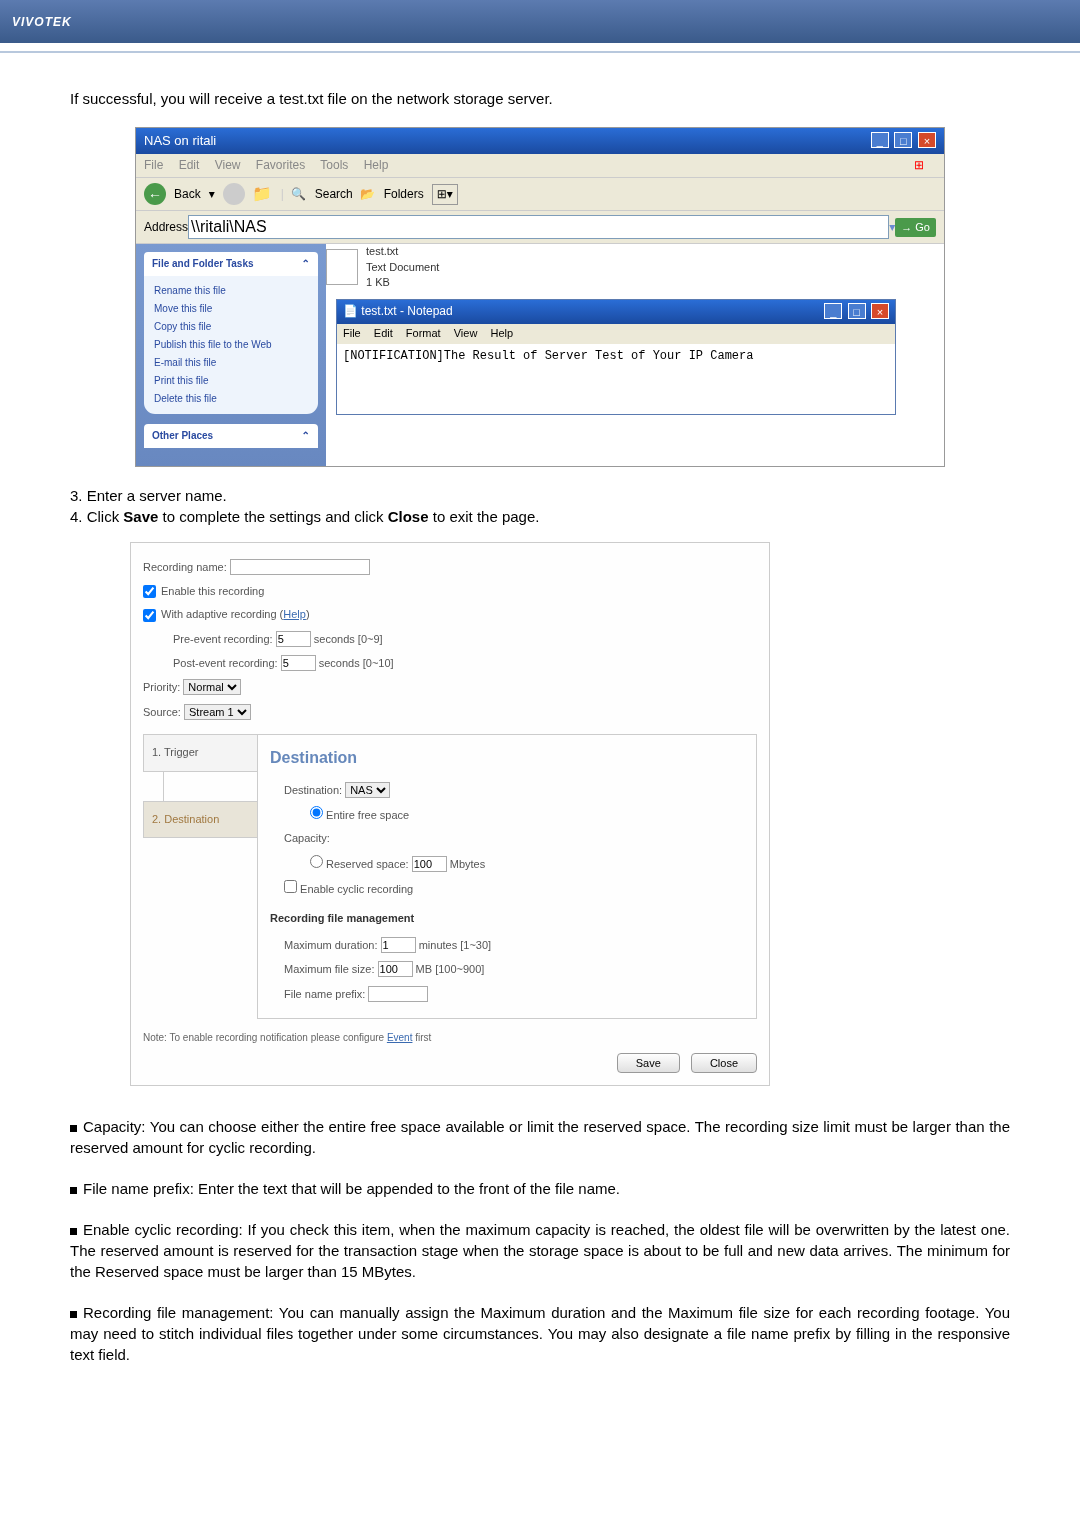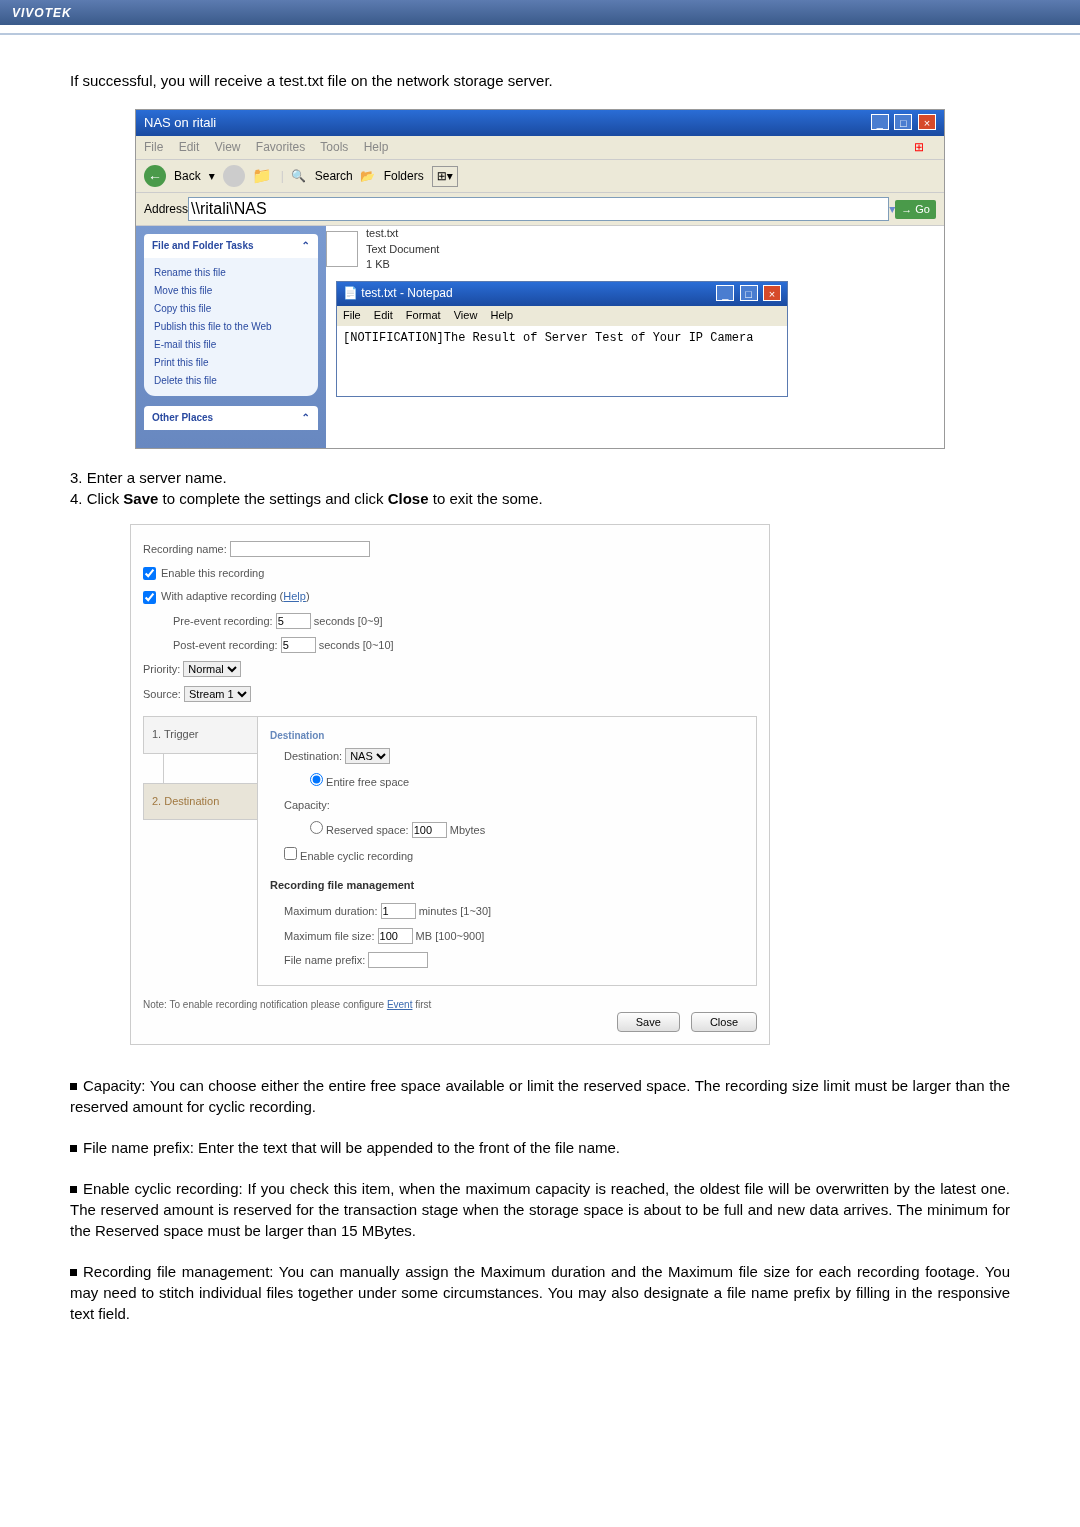--- a/index.html
+++ b/index.html
@@ -1,17 +1,17 @@
 <!DOCTYPE html>
 <html><head>
 <meta charset="utf-8">
 <style>
 *{margin:0;padding:0;box-sizing:border-box}
 body{font-family:Arial,Helvetica,sans-serif;background:#fff;width:1080px}
-.header-bar{background:linear-gradient(#5c7bb0,#3a5a8a);height:25px;display:flex;align-items:center;padding:0 12px}
+.header-bar{background:linear-gradient(#5c7bb0,#3a5a8a);height:43px;display:flex;align-items:center;padding:0 12px}
 .brand{color:#fff;font-style:italic;font-weight:bold;font-size:12px;letter-spacing:1px}
 .white-strip{height:8px;background:#fff}
 .divider{height:2px;background:#b8c8dd}
 .content{padding:35px 70px 40px 70px;font-size:15px;color:#000;line-height:1.4}
 .intro{margin-bottom:18px}
 .screenshot1{margin:0 auto 18px auto;width:810px;border:1px solid #999}
 .win-title{background:linear-gradient(#2a6dd6,#1a4aa0);color:#fff;padding:4px 8px;font-size:13px;display:flex;justify-content:space-between;align-items:center}
 .win-btns span{display:inline-block;width:18px;height:16px;margin-left:2px;font-size:11px;text-align:center;line-height:16px;border:1px solid #fff;background:#4a7dd0}
 .win-btns .close{background:#d64a2a}
 .menubar{background:#ece9d8;padding:3px 8px;font-size:12px;color:#888;border-bottom:1px solid #ccc;display:flex;justify-content:space-between}
@@ -25,43 +25,43 @@
 .go-btn{background:#4a9a4a;color:#fff;padding:2px 6px;font-size:11px;border-radius:2px}
 .explorer-body{background:#fff;display:flex;min-height:180px}
 .side-panel{width:190px;padding:8px;background:linear-gradient(#7a9ad0,#6888c0)}
 .panel-box{background:#eef4fc;border-radius:11px;margin-bottom:10px;font-size:10px}
 .panel-head{background:#fff;padding:5px 8px;color:#2a4aa0;font-weight:bold;border-radius:4px 4px 0 0;display:flex;justify-content:space-between}
 .panel-body{padding:6px 10px}
 .panel-body div{color:#2a4aa0;padding:2px 0;cursor:pointer}
 .main-area{flex:1;position:relative}
 .file-icon{display:flex;align-items:center;gap:8px;font-size:11px;color:#333}
 .file-icon .icn{width:32px;height:36px;background:#fff;border:1px solid #aaa;position:relative}
-.notepad{position:absolute;left:10px;top:55px;width:452px;border:1px solid #5a7ab0;background:#fff}
+.notepad{position:absolute;left:10px;top:55px;width:560px;border:1px solid #5a7ab0;background:#fff}
 .np-title{background:linear-gradient(#2a6dd6,#1a4aa0);color:#fff;padding:3px 6px;font-size:12px;display:flex;justify-content:space-between}
 .np-menu{background:#ece9d8;padding:2px 6px;font-size:11px}
 .np-menu span{margin-right:10px}
 .np-body{padding:4px 6px;font-family:'Courier New',monospace;font-size:12px;min-height:70px}
 .steps{margin:15px 0}
 .screenshot2{margin:12px 0 20px 60px;width:640px;border:1px solid #ccc;padding:12px;font-size:11px;background:#fefefe;color:#555}
 .form-row{padding:4px 0}
 .chk{margin-right:5px;vertical-align:middle}
 input.sm{width:35px;font-size:11px;padding:1px;border:1px solid #aaa}
 input.md{width:60px;font-size:11px;padding:1px;border:1px solid #aaa}
 select.sm{font-size:11px;border:1px solid #aaa}
 .dest-panel{display:flex;margin-top:10px}
 .tabs{width:115px}
 .tab{padding:10px 8px;font-size:11px;border:1px solid #ccc;background:#f4f4f4;margin-bottom:-1px}
 .tab.active{background:#e8e4d8;border-right:1px solid #e8e4d8;font-weight:normal;color:#a07840}
 .fieldset{border:1px solid #ccc;padding:12px;flex:1;margin-left:-1px}
-.legend{font-size:10px;color:#6688bb;font-weight:bold;margin-bottom:1px}
+.legend{font-size:16px;color:#6688bb;font-weight:bold;margin-bottom:8px}
 .sub-legend{font-size:11px;color:#333;font-weight:bold;margin:10px 0 6px 0}
 .fs-row{padding:4px 0 4px 14px;font-size:11px}
 .note{font-size:10px;color:#666;margin-top:12px}
 .note a{color:#3a6ab0}
-.btn-row{text-align:right;}
+.btn-row{text-align:right;margin-top:8px}
 .btn{background:linear-gradient(#fefefe,#e0e0e0);border:1px solid #999;border-radius:4px;padding:3px 18px;font-size:11px;margin-left:8px;cursor:pointer}
 .bullets{margin-top:30px}
 .bullets p{margin-bottom:20px;text-align:justify}
 .sq{display:inline-block;width:7px;height:7px;background:#000;margin-right:6px;vertical-align:middle}
 </style>
 </head>
 <body>
 
 <div class="header-bar">
   <span class="brand">VIVOTEK</span>
@@ -160,21 +160,21 @@
             <span>Help</span>
           </div>
           <div class="np-body">[NOTIFICATION]The Result of Server Test of Your IP Camera</div>
         </div>
       </div>
     </div>
   </div>
 
   <div class="steps">
     <p>3. Enter a server name.</p>
-    <p><span>4. Click </span><b>Save</b><span> to complete the settings and click </span><b>Close</b><span> to exit the some.</span></p>
+    <p><span>4. Click </span><b>Save</b><span> to complete the settings and click </span><b>Close</b><span> to exit the page.</span></p>
   </div>
 
   <div class="screenshot2">
     <div class="form-row"><span>Recording name:</span> <input class="md" style="width: 140px;"></div>
     <div class="form-row"><input type="checkbox" class="chk" checked="" style=""><span>Enable this recording</span></div>
     <div class="form-row"><input type="checkbox" class="chk" checked="" style=""><span>With adaptive recording (</span><a href="#" style="color:#3a6ab0;text-decoration:underline">Help</a>)</div>
     <div class="form-row" style="padding-left:30px"><span>Pre-event recording:</span> <input class="sm" value="5" style=""> <span>seconds [0~9]</span></div>
     <div class="form-row" style="padding-left:30px"><span>Post-event recording:</span> <input class="sm" value="5" style=""> <span>seconds [0~10]</span></div>
     <div class="form-row"><span>Priority:</span> <select class="sm"><option>Normal</option></select></div>
     <div class="form-row"><span>Source:</span> <select class="sm"><option>Stream 1</option></select></div>

